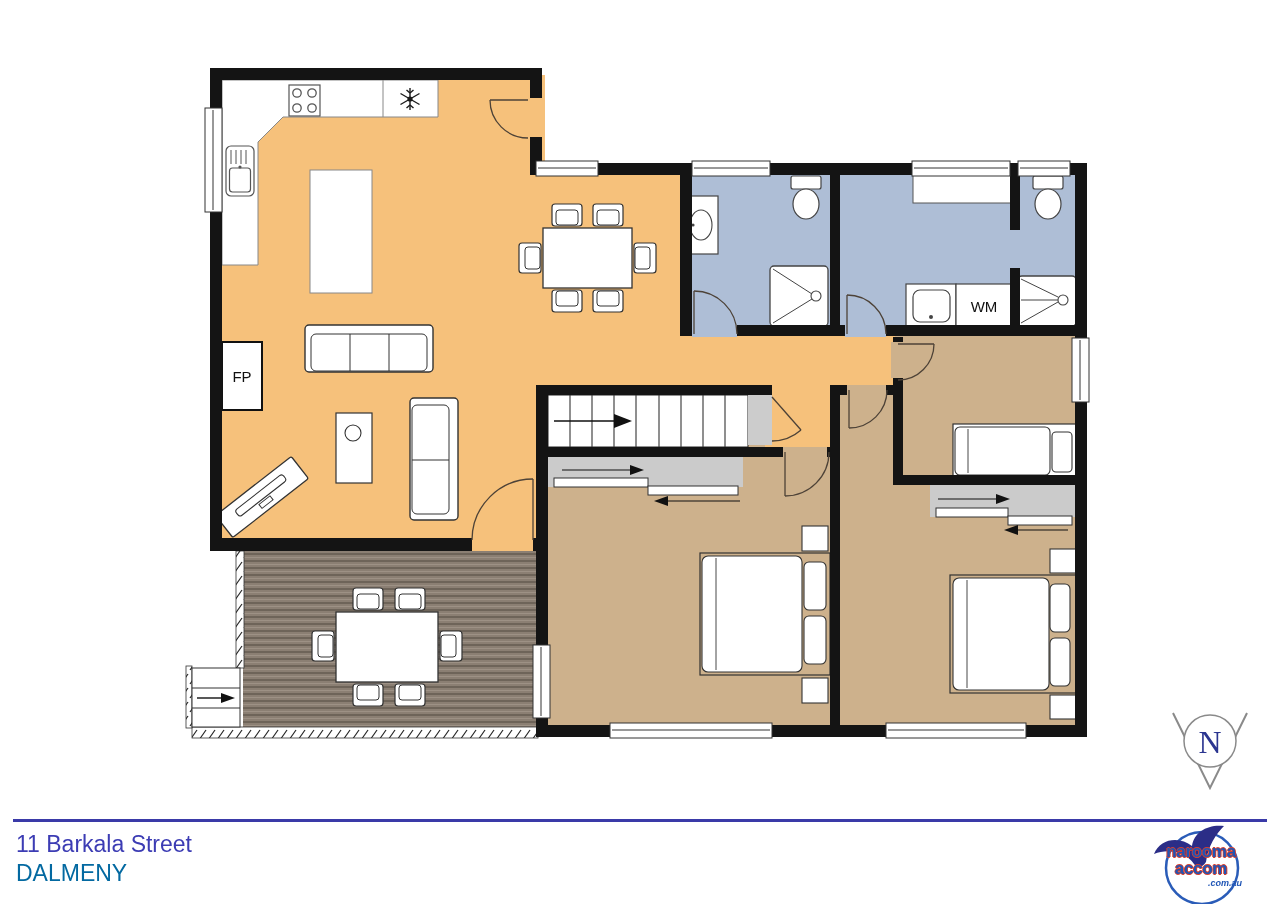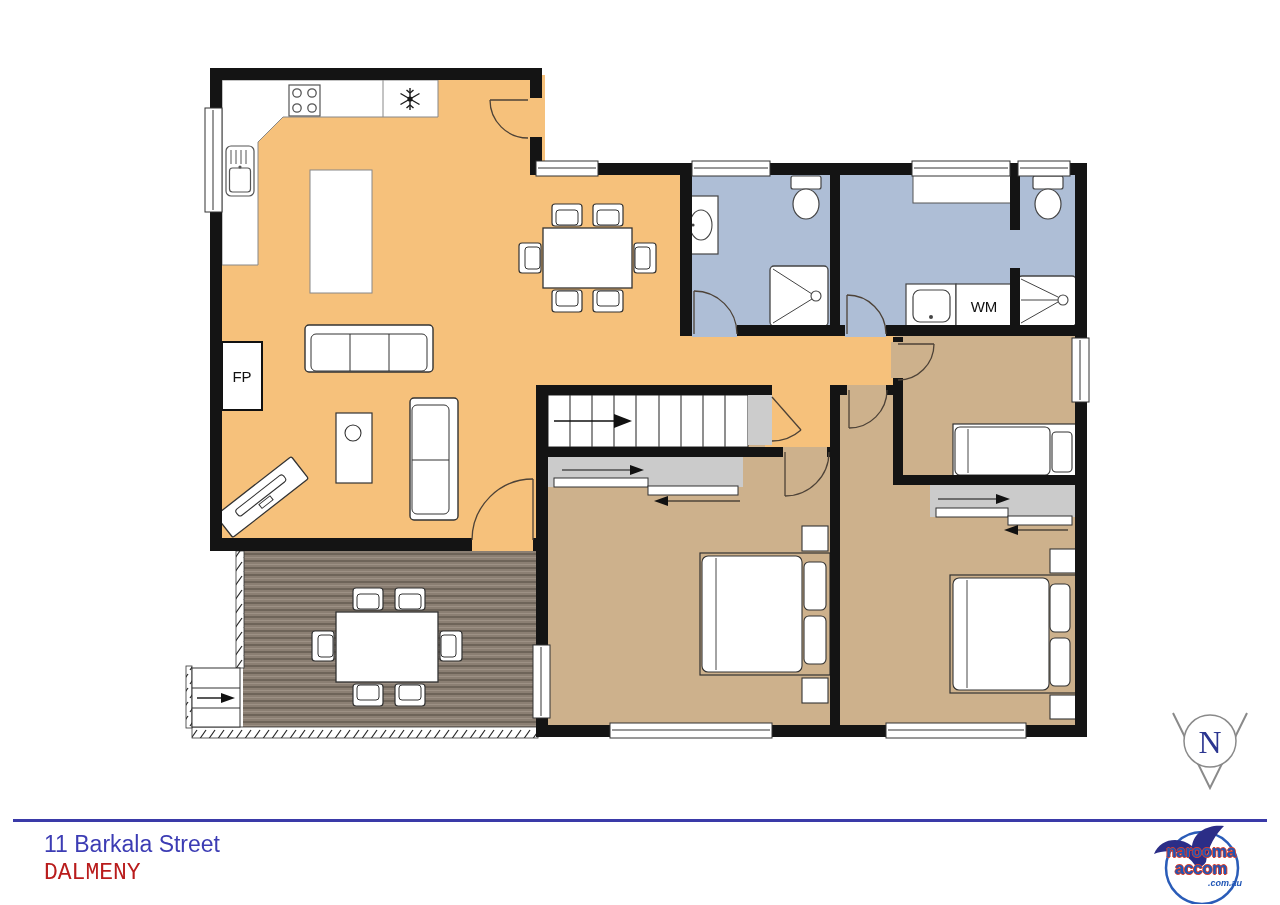--- a/index.html
+++ b/index.html
@@ -4,23 +4,23 @@
 <style>
   html,body{margin:0;padding:0;background:#fff;width:1280px;height:905px;overflow:hidden;
     font-family:"Liberation Sans",sans-serif;}
   .stage{position:relative;width:1280px;height:905px;background:#fff;}
   svg{position:absolute;left:0;top:0;}
   svg text{font-family:"Liberation Sans",sans-serif;}
   .fp-label{font-size:15px;fill:#111;}
   .wm-label{font-size:15px;fill:#111;}
   .compass-n{font-family:"Liberation Serif",serif;font-size:32px;fill:#2b3590;}
   .footer-rule{position:absolute;left:13px;right:13px;top:819px;height:3px;background:#3a3aa8;}
-  .addr{position:absolute;left:16px;top:830px;line-height:29px;font-size:23px;margin-left:28px;}
+  .addr{position:absolute;left:16px;top:830px;line-height:29px;font-size:23px;}
   .addr .l1{color:#3c3cb4;}
-  .addr .l2{color:#b91c1c;font-family:Liberation Mono, monospace;}
+  .addr .l2{color:#0369a1;}
   .logo{position:absolute;right:16px;top:822px;width:126px;height:82px;}
   .logo .word{position:absolute;left:0;width:126px;text-align:center;font-weight:bold;
     font-size:17px;letter-spacing:-0.3px;color:#1f55b5;
     text-shadow:0.8px 0 #d8402f,-0.8px 0 #d8402f,0 0.8px #d8402f,0 -0.8px #d8402f;}
   .logo .w1{top:20px;}
   .logo .w2{top:37px;}
   .logo .w3{position:absolute;top:56px;left:0;width:104px;text-align:right;font-weight:bold;
     font-size:9px;color:#1f55b5;font-style:italic;}
 </style>
 </head>

